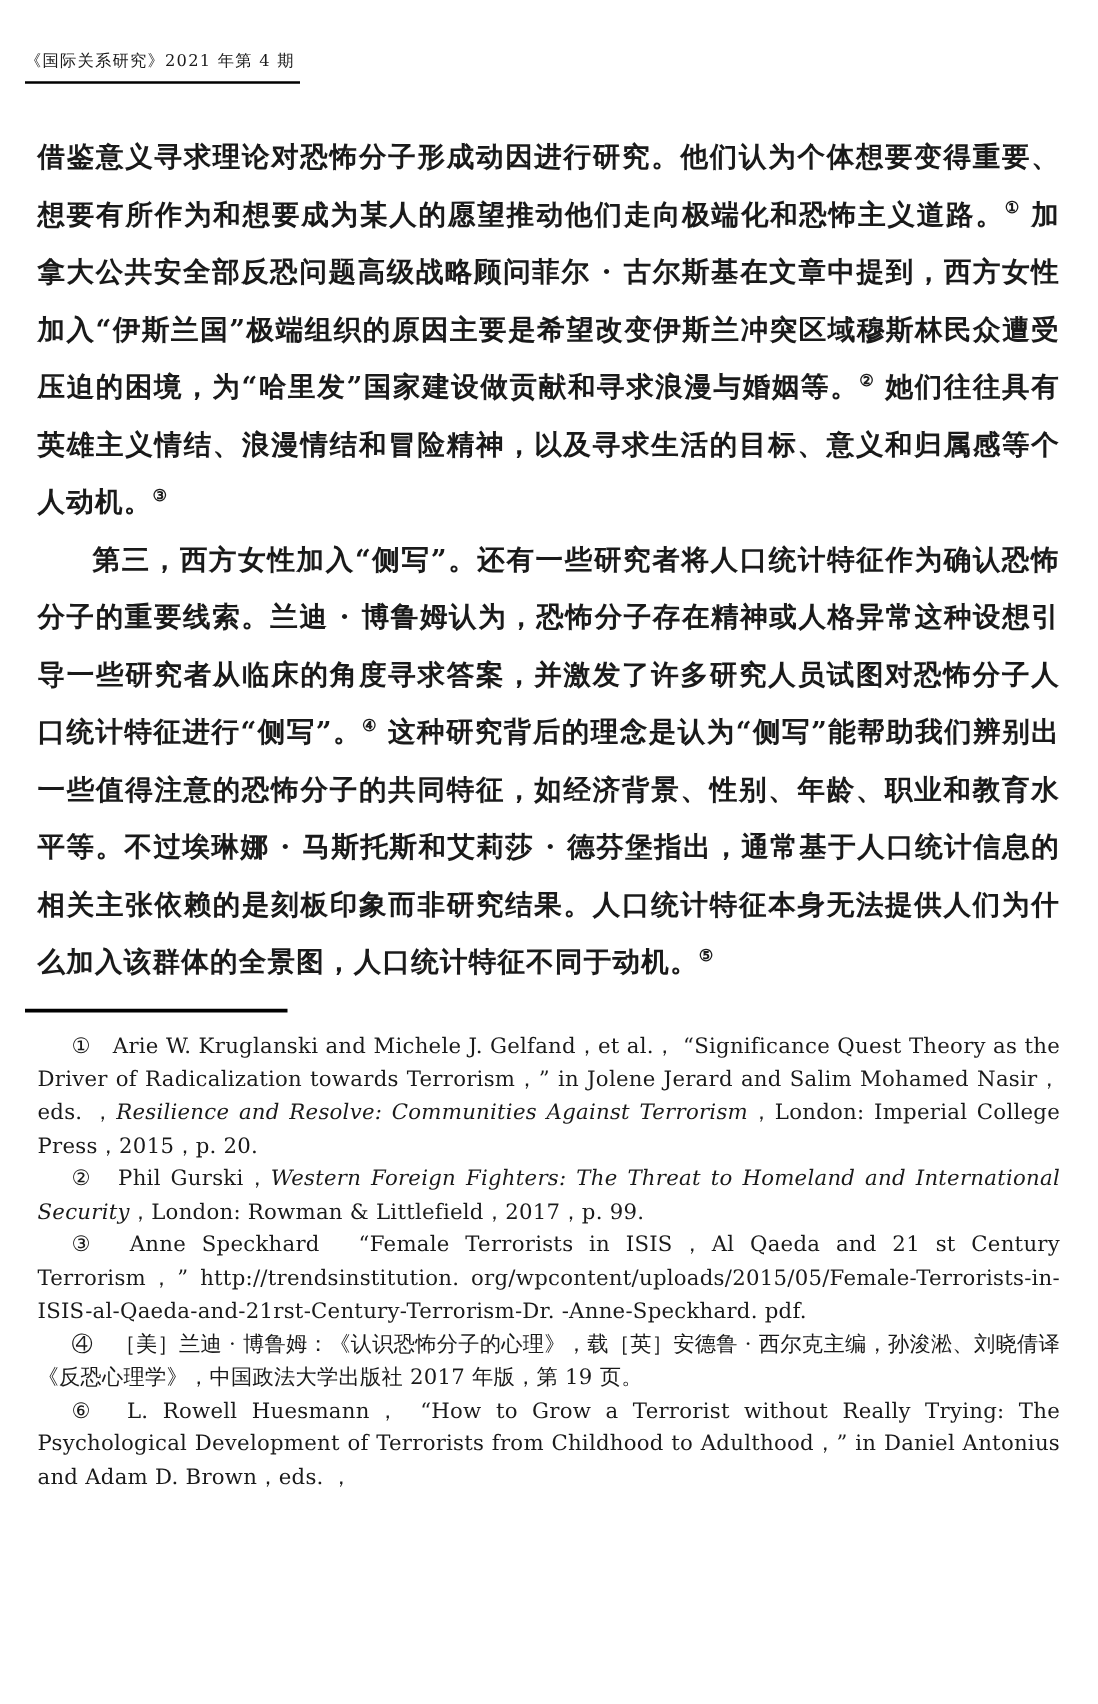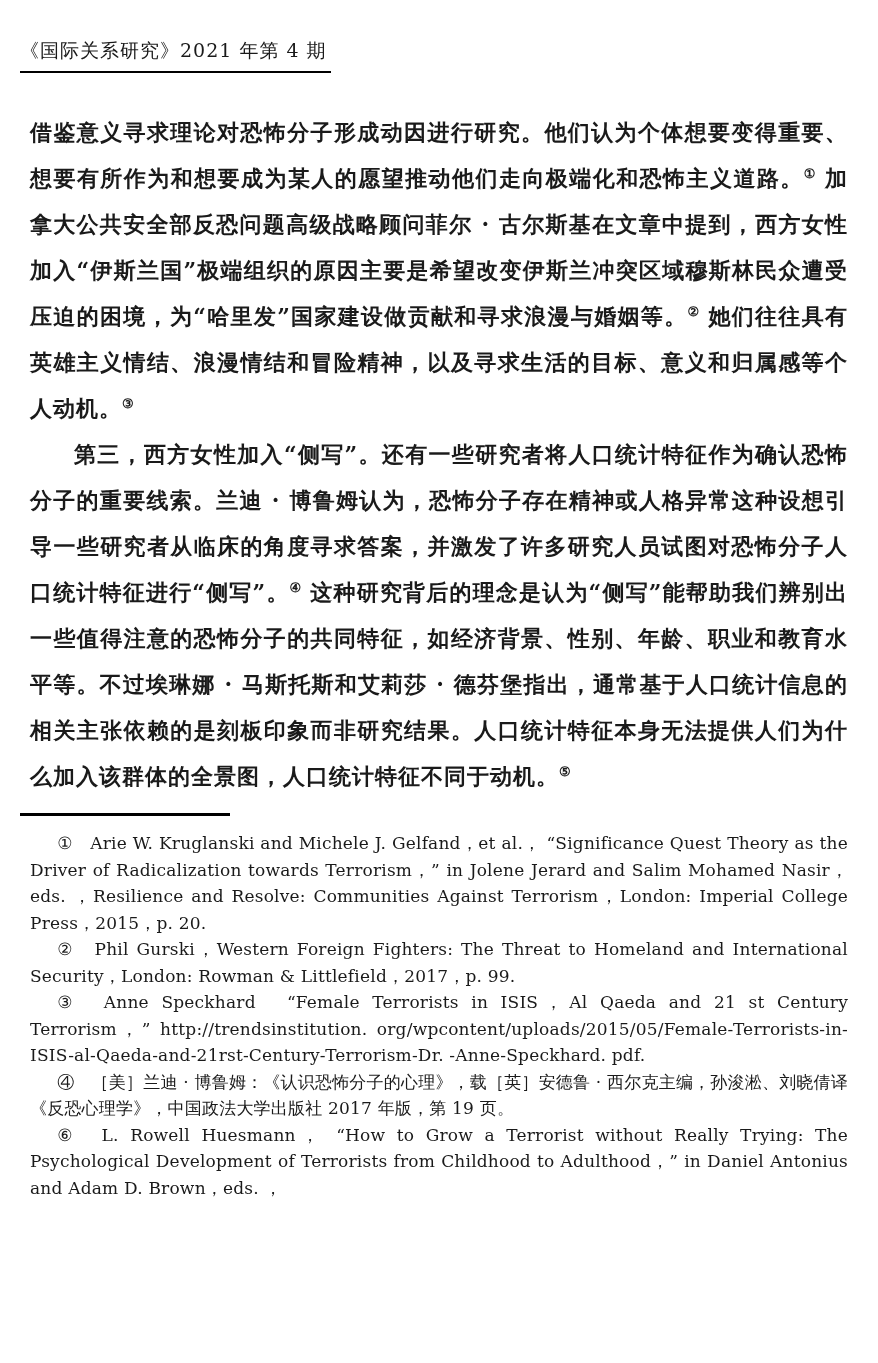--- a/index.html
+++ b/index.html
@@ -11,21 +11,21 @@
     background: #ffffff;
     color: #1a1a1a;
     font-family: "DejaVu Serif", "Liberation Serif", serif;
     box-sizing: border-box;
     padding: 38px 30px 0 30px;
     overflow: hidden;
   }
   .page-header { margin: 0 0 0 -10px; }
   .journal-title {
     display: inline-block;
-    font-size: 19px;
+    font-size: 13px;
     letter-spacing: 1px;
     padding: 0 4px 7px 0;
     border-bottom: 2.5px solid #000000;
     white-space: nowrap;
   }
   .body-text { margin-top: 36px; }
   .para {
     margin: 0;
     font-size: 22px;
     line-height: 46px;
@@ -49,21 +49,21 @@
   .footnotes { margin: 0; }
   .footnote {
     margin: 0;
     font-size: 17px;
     line-height: 26.5px;
     letter-spacing: 0.2px;
     text-align: justify;
     text-indent: 1.6em;
     overflow-wrap: break-word;
   }
-  .footnote .i { }
+  .footnote .i { font-style: italic; }
 </style>
 </head>
 <body>
 
 <div class="page">
 
   <header class="page-header">
     <span class="journal-title">《国际关系研究》2021 年第 4 期</span>
   </header>
 

